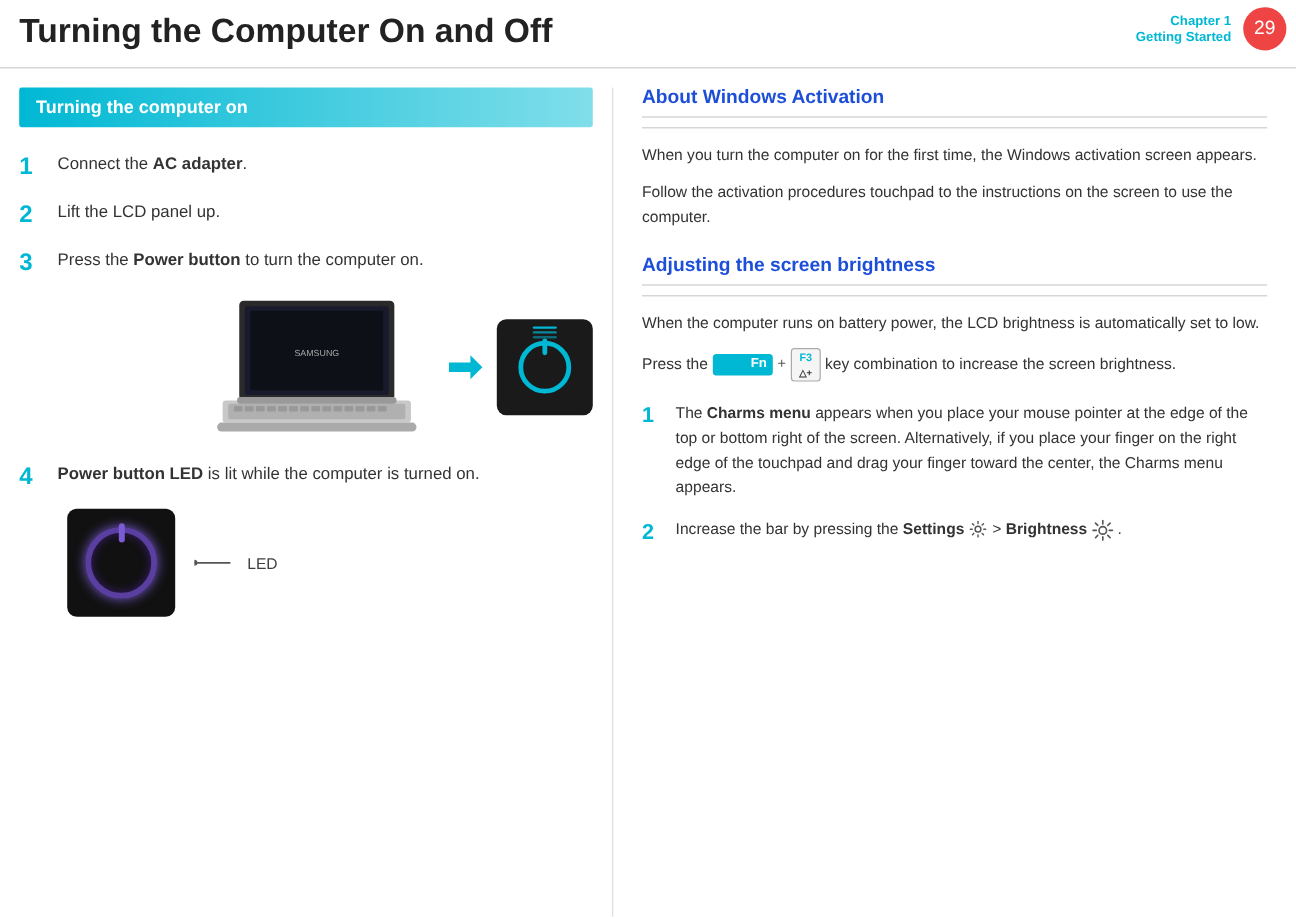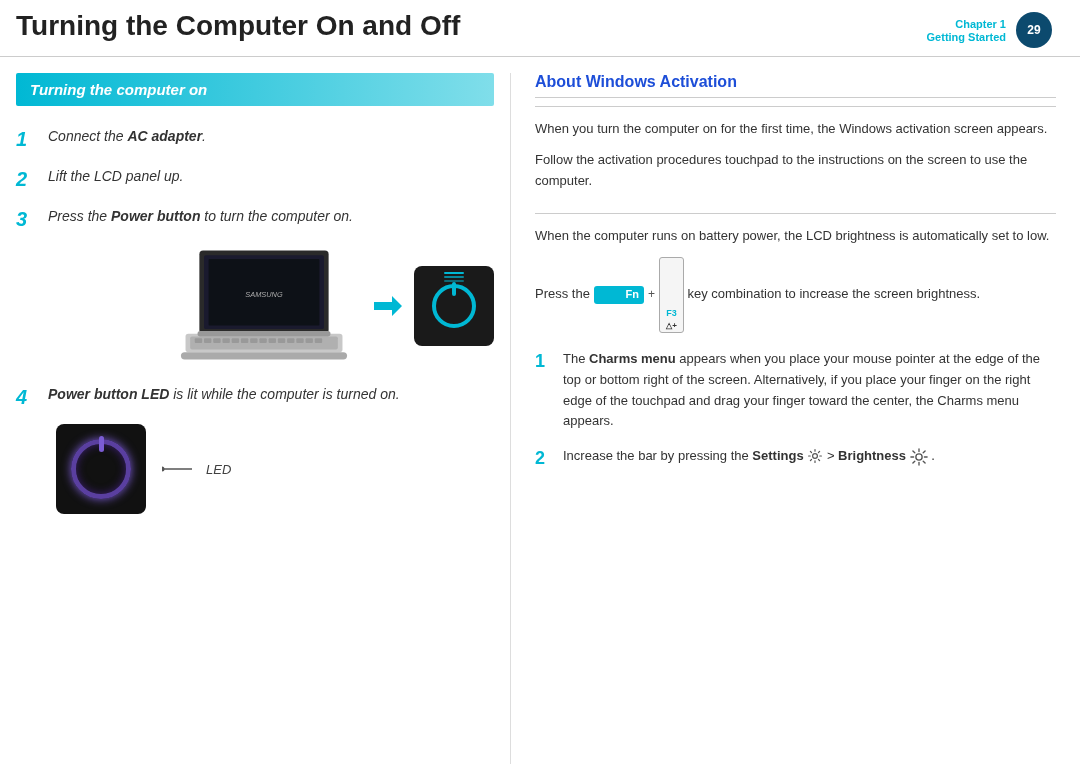--- a/index.html
+++ b/index.html
@@ -8,21 +8,21 @@
       height: 766px;
       font-family: Arial, Helvetica, sans-serif;
       background: #fff;
       overflow: hidden;
       position: relative;
     }
 
     
     .page-header {
       display: flex;
-      align-items: flex-end;
+      align-items: center;
       border-bottom: 1px solid #ccc;
       padding-bottom: 8px;
       margin-bottom: 16px;
     }
     .page-title {
       font-size: 28px;
       font-weight: bold;
       color: #222;
       padding: 10px 16px 6px 16px;
       flex: 1;
@@ -31,51 +31,50 @@
       font-size: 11px;
       color: #00b8d4;
       font-weight: bold;
     }
     .chapter-subtitle {
       font-size: 11px;
       color: #00b8d4;
       font-weight: bold;
     }
     .page-number-badge {
-      background: #0c4a6e;
+      background: #ef4444;
       color: #fff;
       border-radius: 50%;
       width: 36px;
       height: 36px;
       display: flex;
       align-items: center;
       justify-content: center;
-      font-size: 12px;
-      font-weight: bold;
+      font-size: 16px;
+      font-weight: normal;
       margin-left: 10px;
     }
     .header-right {
       display: flex;
       align-items: center;
-      padding-right: 28px;
+      padding-right: 8px;
     }
 
     
     .content-wrapper {
       display: flex;
       height: calc(100% - 75px);
       gap: 0;
     }
 
     
     .left-col {
       width: 510px;
       padding: 0 16px 16px 16px;
       flex-shrink: 0;
-      font-style: italic;
     }
 
     
     .section-header-bar {
       background: linear-gradient(to right, #00b8d4, #80deea);
       color: #fff;
       font-weight: bold;
       font-size: 15px;
       padding: 8px 14px;
       border-radius: 2px;
@@ -402,30 +401,31 @@
   <div class="right-col">
 
     <div class="subsection-block">
       <div class="subsection-title">About Windows Activation</div>
       <hr class="divider-line">
       <p class="body-text">When you turn the computer on for the first time, the Windows activation screen appears.</p>
       <p class="body-text">Follow the activation procedures touchpad to the instructions on the screen to use the computer.</p>
     </div>
 
     <div class="subsection-block">
+      <div class="subsection-title">Adjusting the screen brightness</div>
       <hr class="divider-line">
       <p class="body-text">When the computer runs on battery power, the LCD brightness is automatically set to low.</p>
 
       <p class="body-text" style="margin-bottom:16px;">
         Press the
         <span class="key-combo">
           <span class="key-box key-fn">Fn</span>
           <span class="plus-sign">+</span>
           <span class="key-box" style="display:flex;flex-direction:column;align-items:center;padding:1px 6px;">
-            <span style="font-size:9px;color:#00b8d4;font-weight:bold;margin-top:48px;">F3</span>
+            <span style="font-size:9px;color:#00b8d4;font-weight:bold;">F3</span>
             <span style="font-size:8px;color:#333;">△+</span>
           </span>
         </span>
         key combination to increase the screen brightness.
       </p>
 
       <div class="sub-step">
         <span class="sub-step-number">1</span>
         <span class="sub-step-text">
           The <strong>Charms menu</strong> appears when you place your mouse pointer at the edge of the top or bottom right of the screen. Alternatively, if you place your finger on the right edge of the touchpad and drag your finger toward the center, the Charms menu appears.

